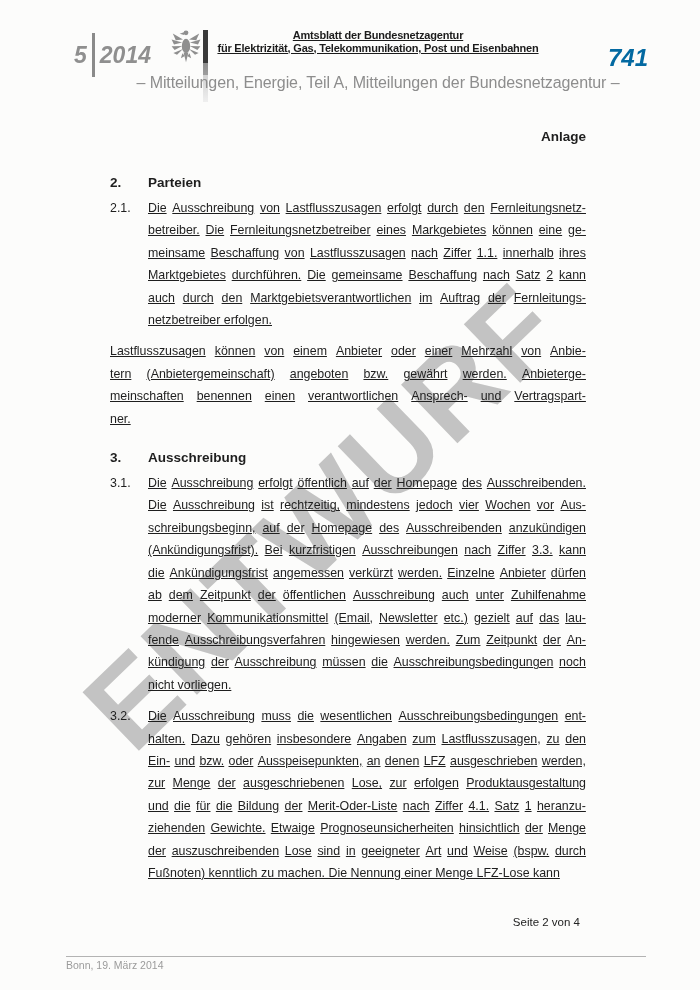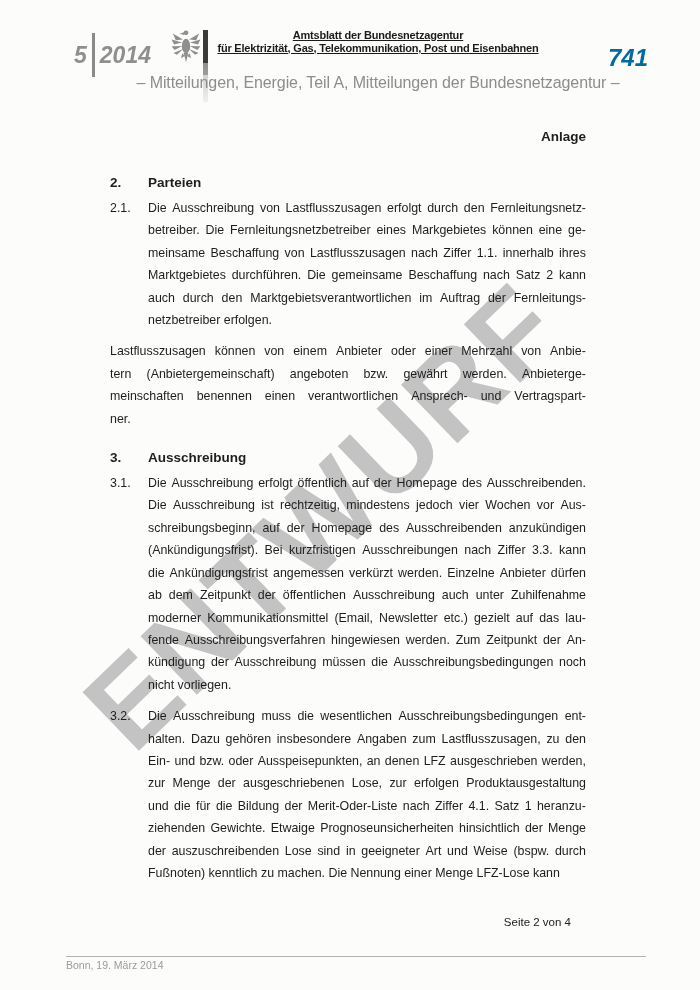--- a/index.html
+++ b/index.html
@@ -31,26 +31,26 @@
   .pub-sub{margin-top:20px;font-size:16px;letter-spacing:-0.1px;color:#8d8d8d;}
   .page-num{position:absolute;right:52px;top:44px;font-style:italic;font-weight:bold;font-size:24px;color:#0369a1;}
   
   .flow{position:absolute;left:110px;top:126px;width:476px;}
   .anlage{text-align:right;font-weight:bold;font-size:13.5px;line-height:22px;margin-bottom:24px;}
   .section + .section{margin-top:17px;}
   .sec-head{display:flex;font-weight:bold;font-size:13.5px;line-height:22px;margin-bottom:3px;}
   .sec-num{width:38px;flex:none;}
   .para{display:flex;margin-bottom:9px;font-size:12.4px;}
   .para-num{width:38px;flex:none;line-height:22.4px;}
-  .para-lines{flex:1;min-width:0;}
+  .para-lines{flex:1;min-width:0;text-decoration:underline;}
   .line{display:flex;justify-content:space-between;line-height:22.4px;}
   .line span{white-space:pre;}
   .line.last{display:block;}
   
-  .seite{position:absolute;right:129px;top:916px;font-size:11.5px;color:#222;}
+  .seite{position:absolute;right:120px;top:916px;font-size:11.5px;color:#222;}
   .foot-rule{position:absolute;left:66px;top:956px;width:580px;height:1px;background:#b3b3b3;}
   .foot-date{position:absolute;left:66px;top:959px;font-size:10.5px;color:#9b9b9b;}
 </style>
 </head>
 <body>
 
 <div class="page">
 
   <div class="watermark">ENTWURF</div>
 

